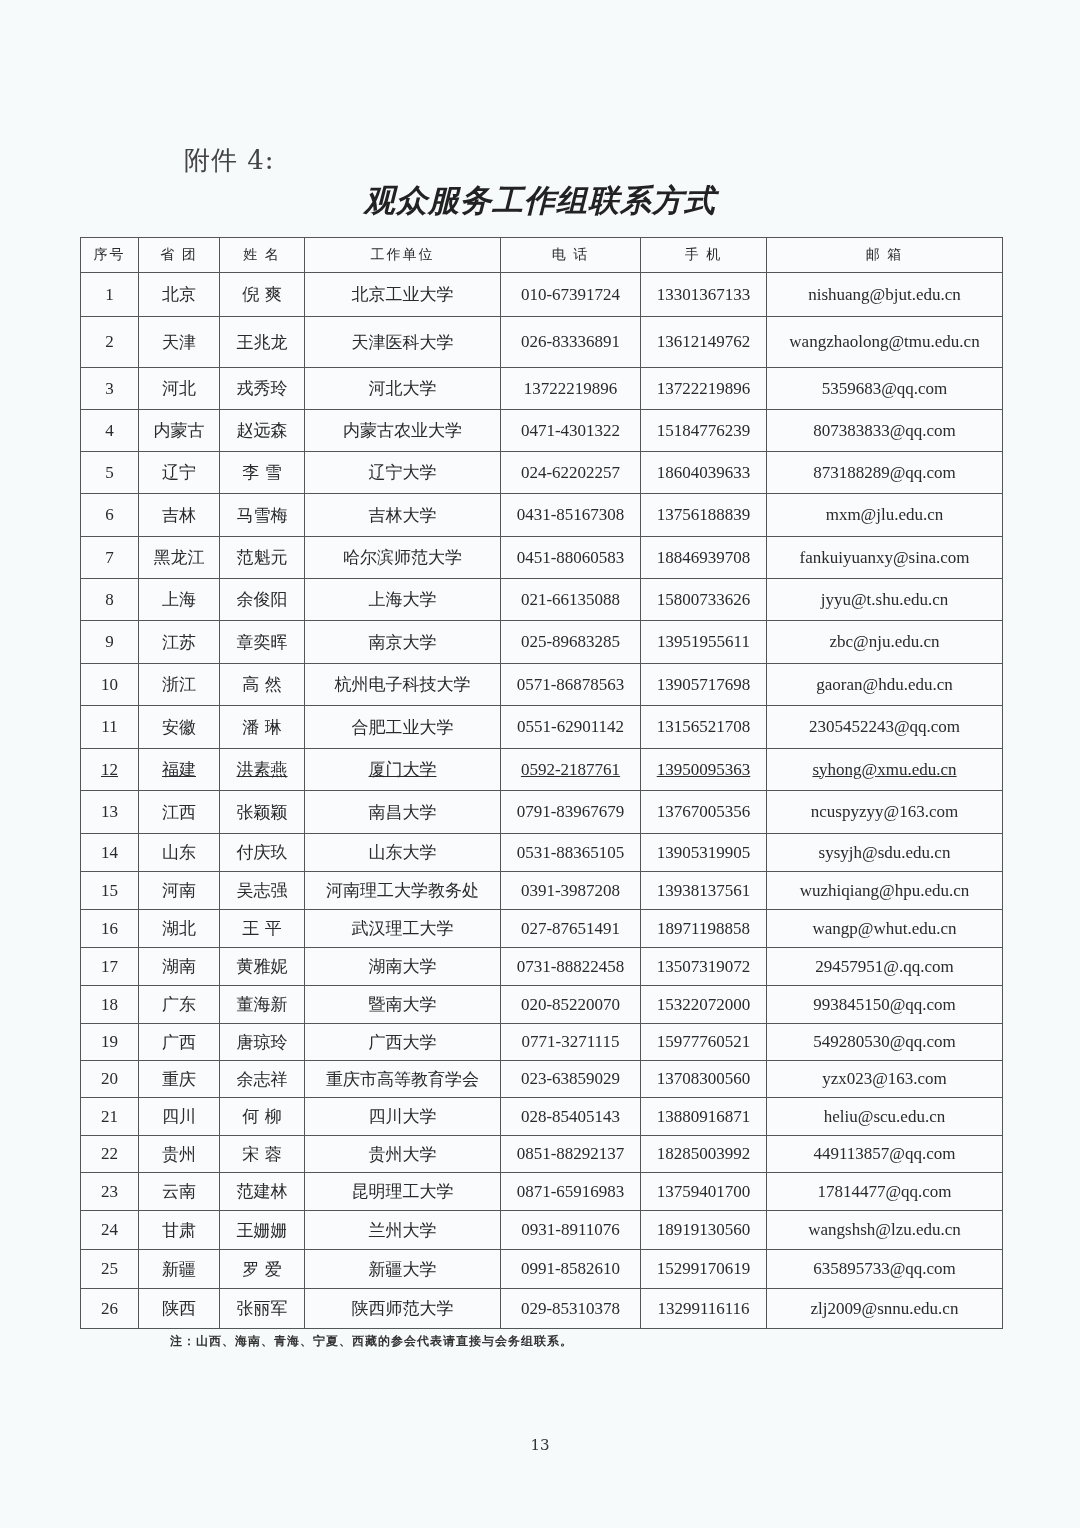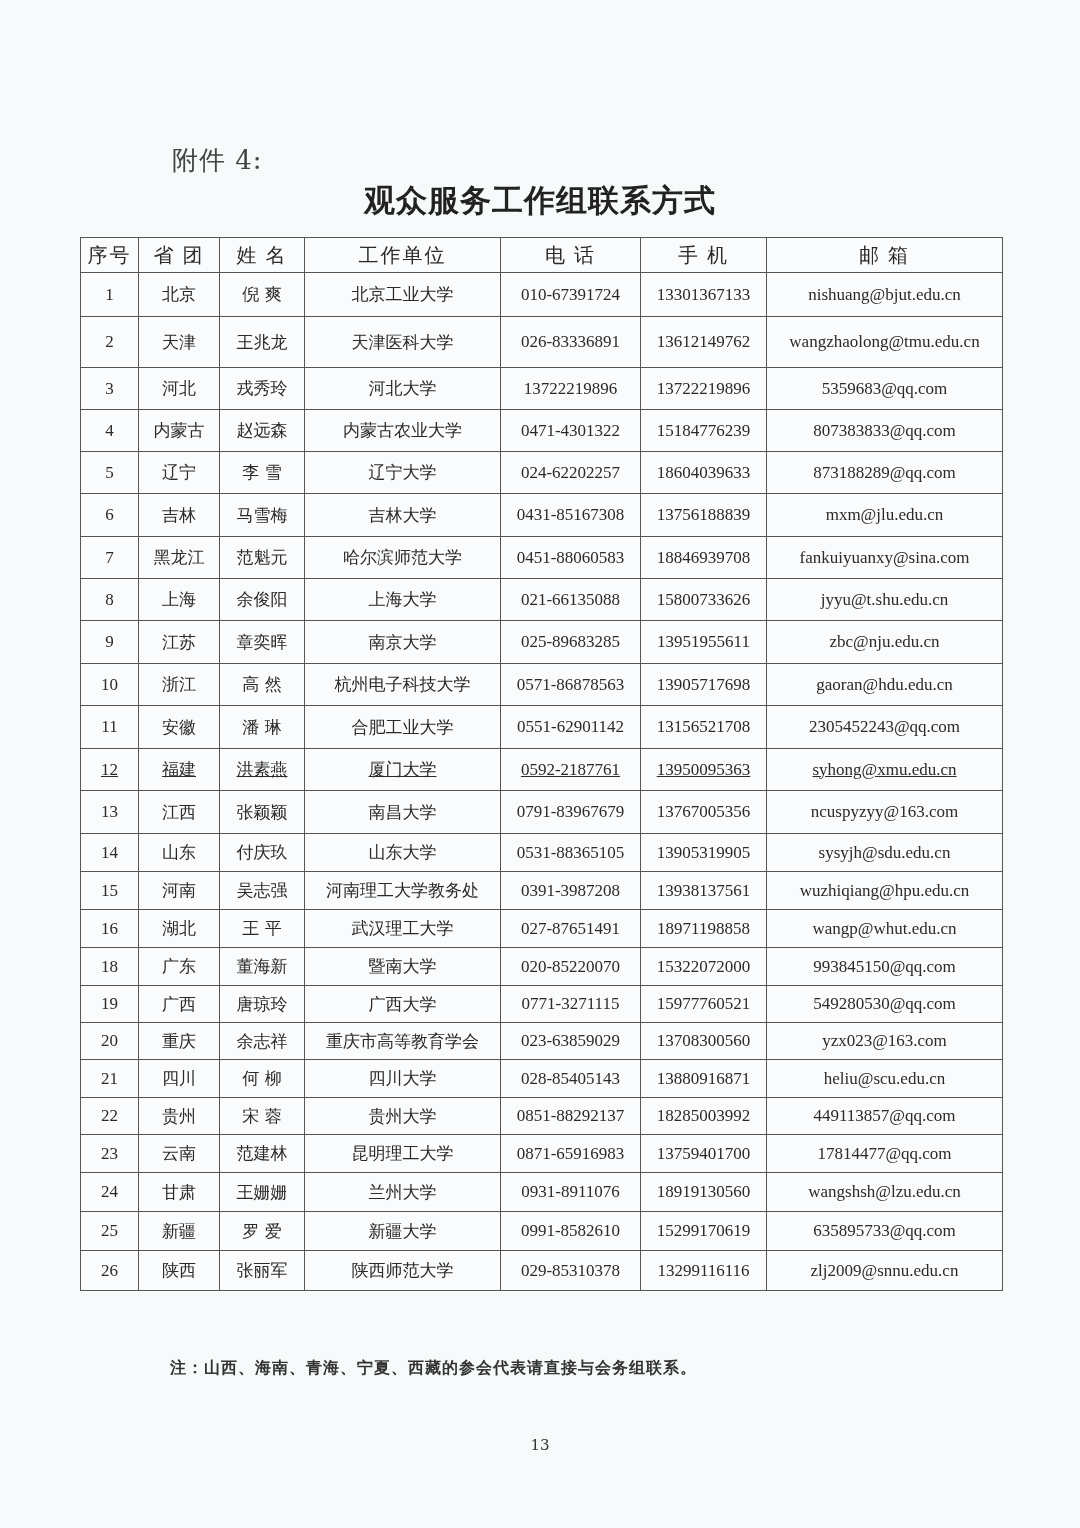--- a/index.html
+++ b/index.html
@@ -1,33 +1,33 @@
 <!DOCTYPE html>
 <html><head>
 <meta charset="utf-8">
 <style>
   html, body { margin:0; padding:0; }
   body {
     width:1080px; height:1528px; background:#f7fafb; position:relative; overflow:hidden;
     font-family:"DejaVu Serif","Liberation Serif",serif; color:#2a2a2a;
   }
-  .attach { position:absolute; left:172px; top:143px; font-size:26px; color:#444; letter-spacing:1px; }
-  .title { position:absolute; left:0; width:1080px; top:180px; text-align:center; font-size:31px; font-weight:bold; color:#222; letter-spacing:1px; }
+  .attach { position:absolute; left:184px; top:143px; font-size:26px; color:#444; letter-spacing:1px; }
+  .title { position:absolute; left:0; width:1080px; top:180px; text-align:center; font-size:31px; font-weight:bold; color:#222; letter-spacing:1px;font-style:italic; }
   table.grid {
     position:absolute; left:80px; top:237px; width:922px;
     border-collapse:collapse; table-layout:fixed; background:#f9fbfc;
   }
   table.grid td, table.grid th {
     border:1.5px solid #555; text-align:center; vertical-align:middle;
     padding:0; font-size:17px; font-weight:normal; color:#2a2a2a; white-space:nowrap; overflow:hidden;
     font-family:"Liberation Serif","DejaVu Serif",serif;
   }
-  table.grid th { font-size:20px; height:34px; letter-spacing:2px; }
+  table.grid th { font-size:14px; height:34px; letter-spacing:2px; }
   table.grid td.cn { font-family:"DejaVu Sans","Liberation Sans",sans-serif; font-size:17px; }
-  .note { position:absolute; left:170px; top:1333px; font-size:16px; font-weight:bold; color:#333; letter-spacing:1px; font-family:"DejaVu Sans",sans-serif;margin-top:25px; }
+  .note { position:absolute; left:170px; top:1333px; font-size:12px; font-weight:bold; color:#333; letter-spacing:1px; font-family:"DejaVu Sans",sans-serif; }
   .pageno { position:absolute; left:0; width:1080px; top:1436px; text-align:center; font-size:15px; color:#333; }
 </style>
 </head>
 <body>
 
 <div class="attach">附件 4:</div>
 <div class="title">观众服务工作组联系方式</div>
 
 <table class="grid">
   <colgroup>
@@ -189,20 +189,29 @@
       <tr style="height: 38px;">
         <td>16</td>
         <td class="cn">湖北</td>
         <td class="cn">王 平</td>
         <td class="cn">武汉理工大学</td>
         <td>027-87651491</td>
         <td>18971198858</td>
         <td>wangp@whut.edu.cn</td>
       </tr>
       <tr style="height: 38px;">
+        <td>17</td>
+        <td class="cn">湖南</td>
+        <td class="cn">黄雅妮</td>
+        <td class="cn">湖南大学</td>
+        <td>0731-88822458</td>
+        <td>13507319072</td>
+        <td>29457951@.qq.com</td>
+      </tr>
+      <tr style="height: 38px;">
         <td>18</td>
         <td class="cn">广东</td>
         <td class="cn">董海新</td>
         <td class="cn">暨南大学</td>
         <td>020-85220070</td>
         <td>15322072000</td>
         <td>993845150@qq.com</td>
       </tr>
       <tr style="height: 37px;">
         <td>19</td>

